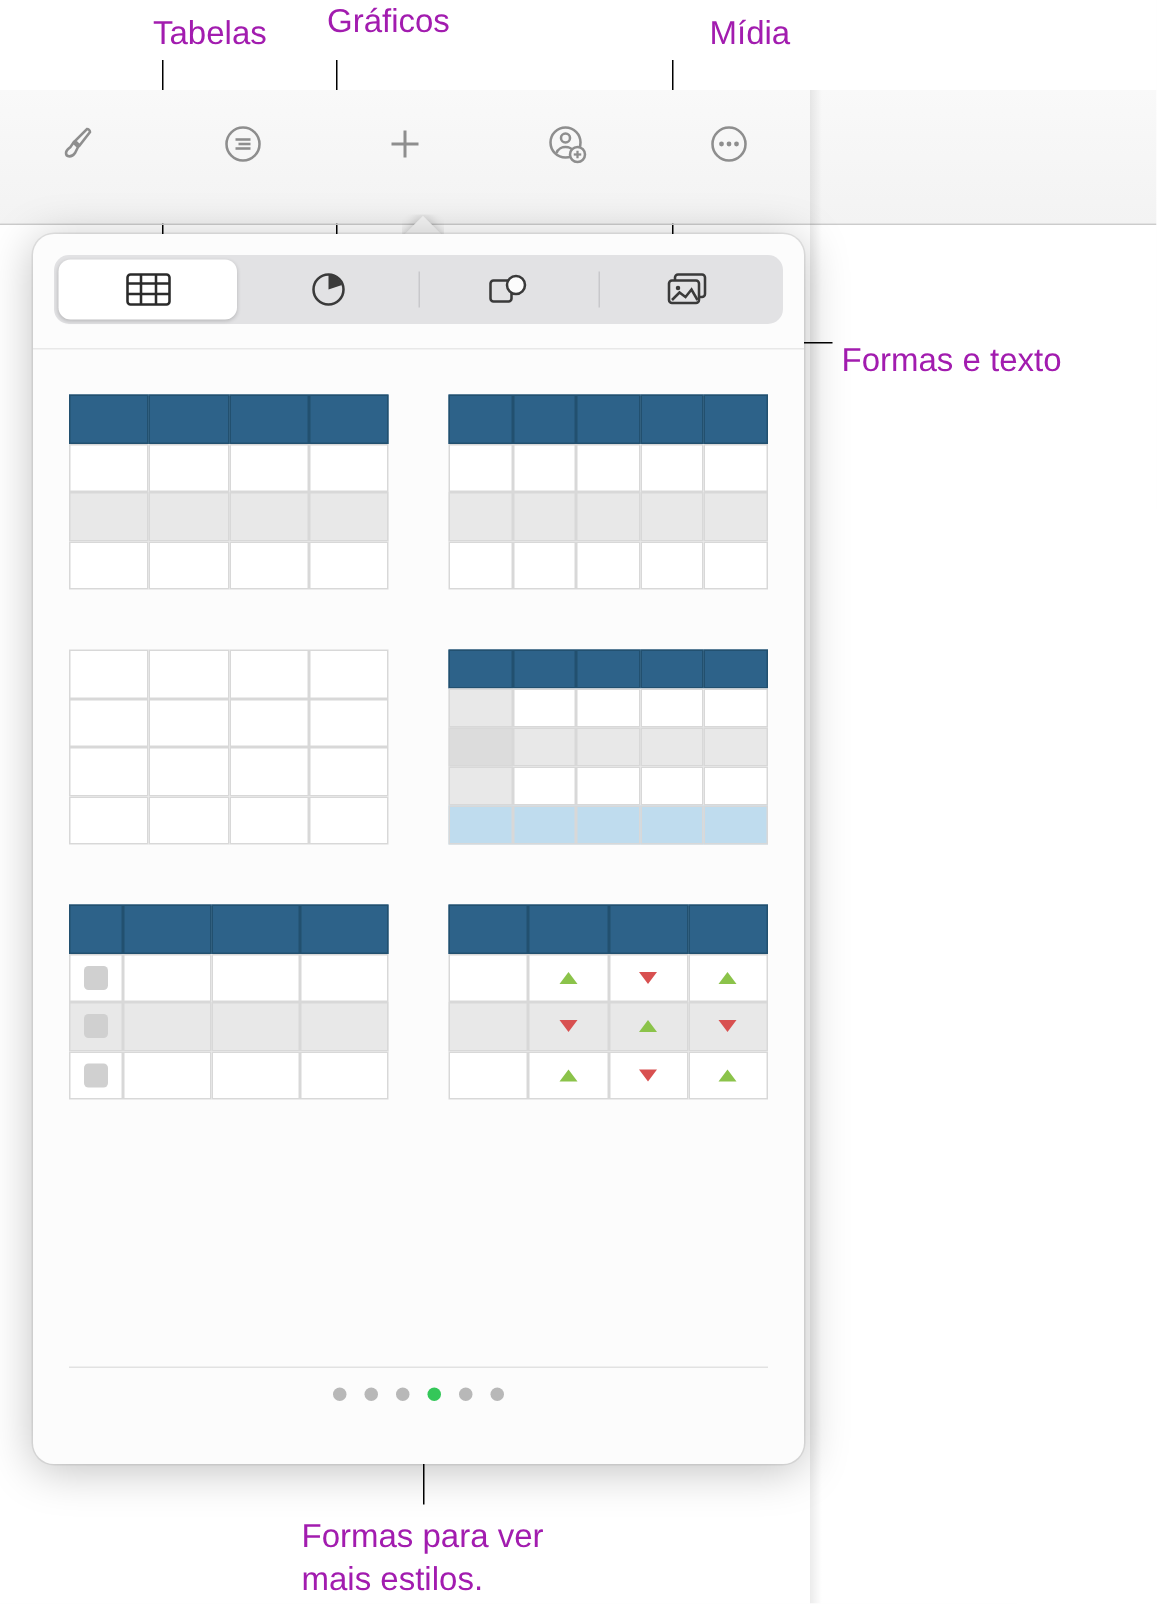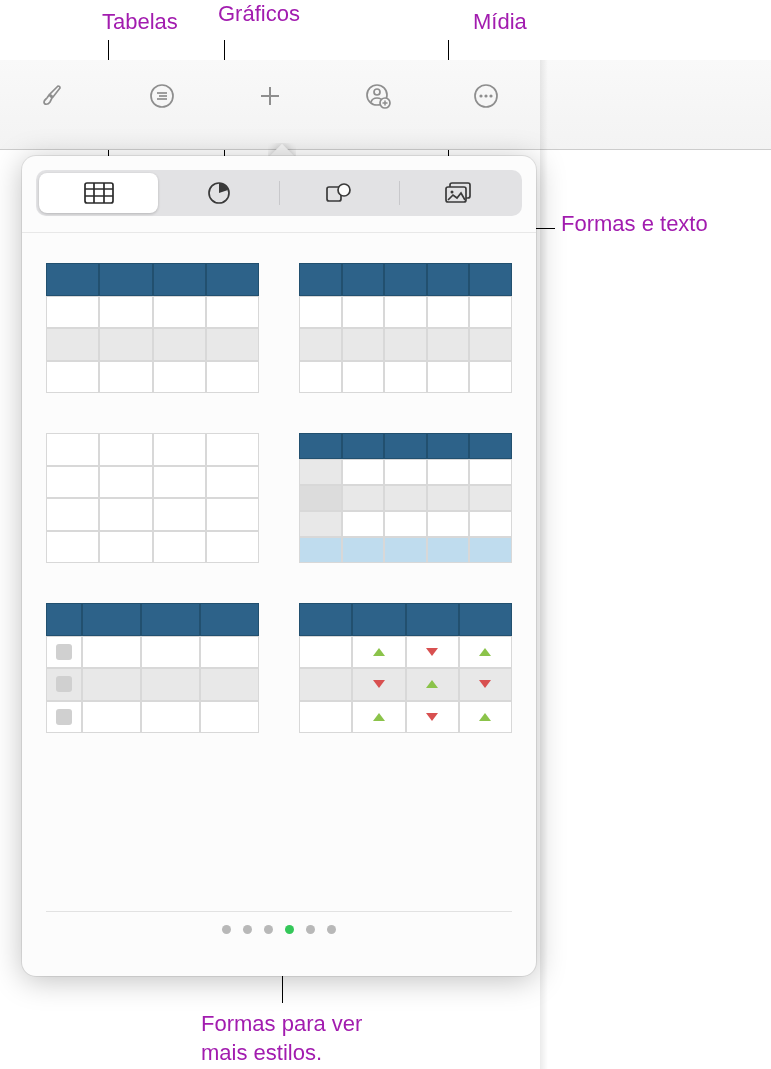--- a/index.html
+++ b/index.html
@@ -188,21 +188,21 @@
       width: 8px;
       background: linear-gradient(to right, rgba(0,0,0,0.08), transparent);
     }
   </style>
 </head>
 <body>
 
 <div class="callout" style="top:8px; left:102px;">Tabelas</div>
 <div class="callout" style="top:0; left:218px;">Gráficos</div>
 <div class="callout" style="top:8px; left:441px;margin-left:32px;">Mídia</div>
-<div class="callout" style="top:210px; left:561px;text-align:center;">Formas e texto</div>
+<div class="callout" style="top:226px; left:561px;text-align:center;">Formas e texto</div>
 <div class="callout" style="top:1010px; left:201px; white-space:pre-line;">Formas para ver
 mais estilos.</div>
 
 <div class="callout-line" style="left:108px; top:40px; width:1px; height:145px;"></div>
 <div class="callout-line" style="left:224px; top:40px; width:1px; height:145px;"></div>
 <div class="callout-line" style="left:448px; top:40px; width:1px; height:145px;"></div>
 <div class="callout-line" style="left:337px; top:211px; width:1px; height:18px;"></div>
 <div class="callout-line" style="left:337px; top:228px; width:218px; height:1px;"></div>
 <div class="callout-line" style="left:282px; top:935px; width:1px; height:68px;"></div>
 

